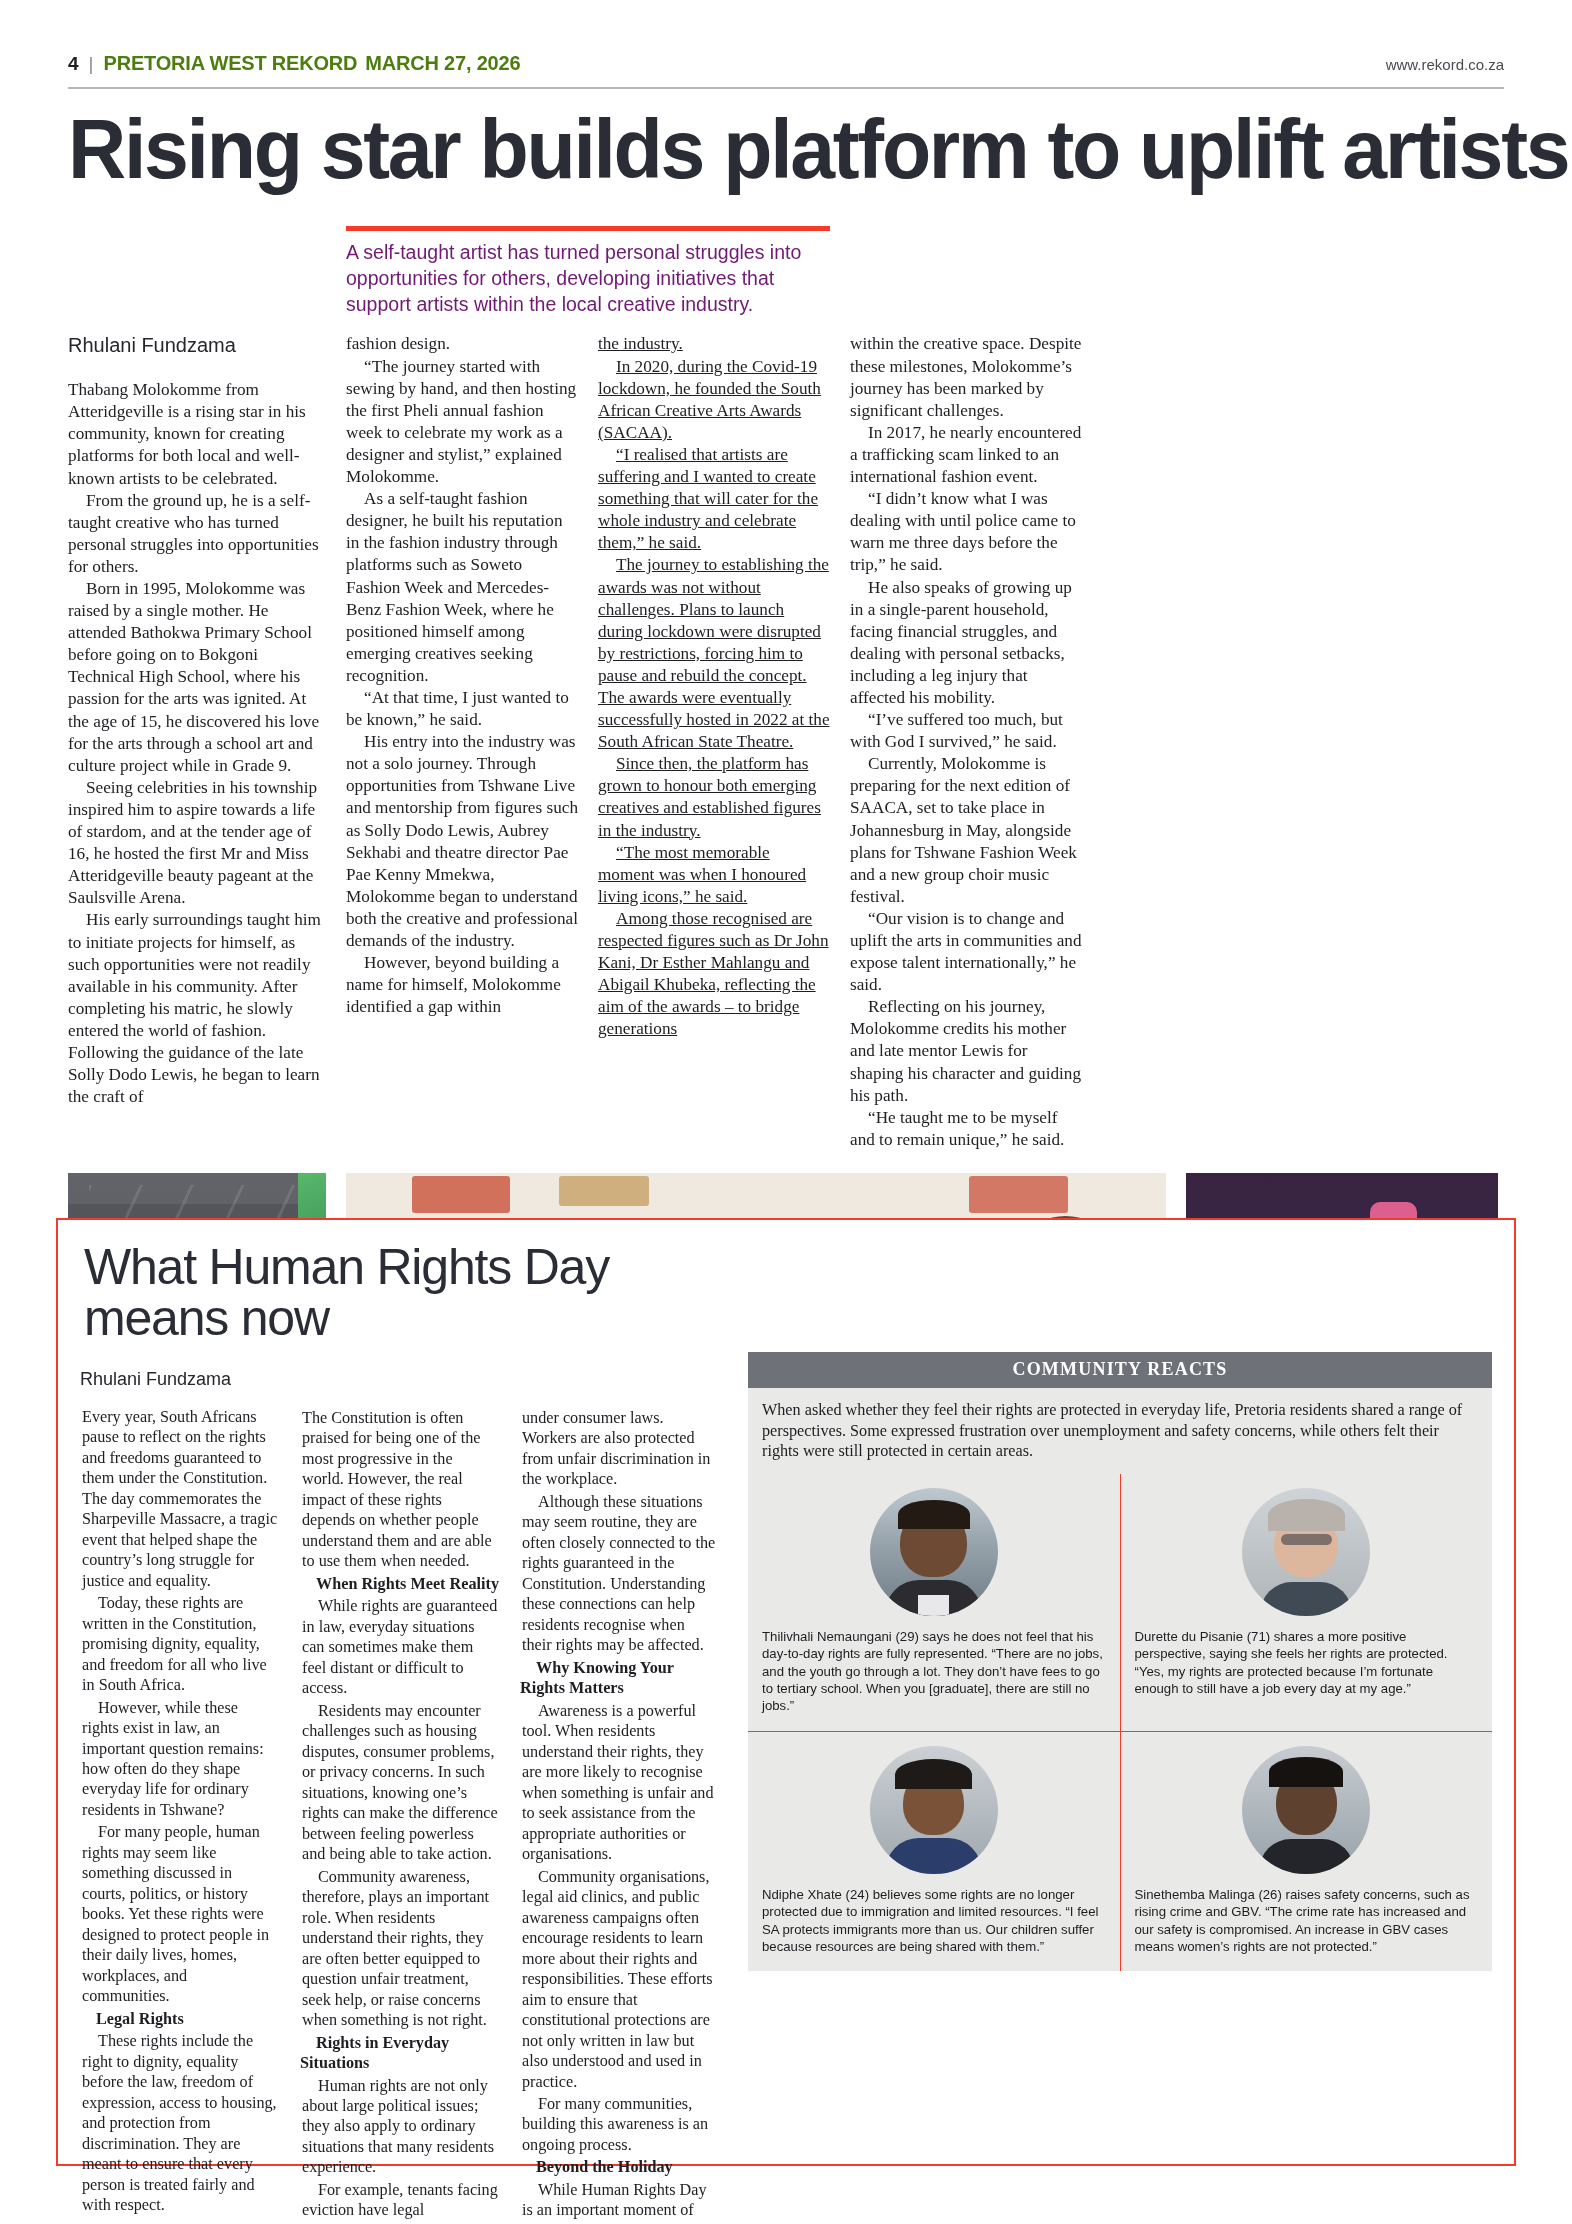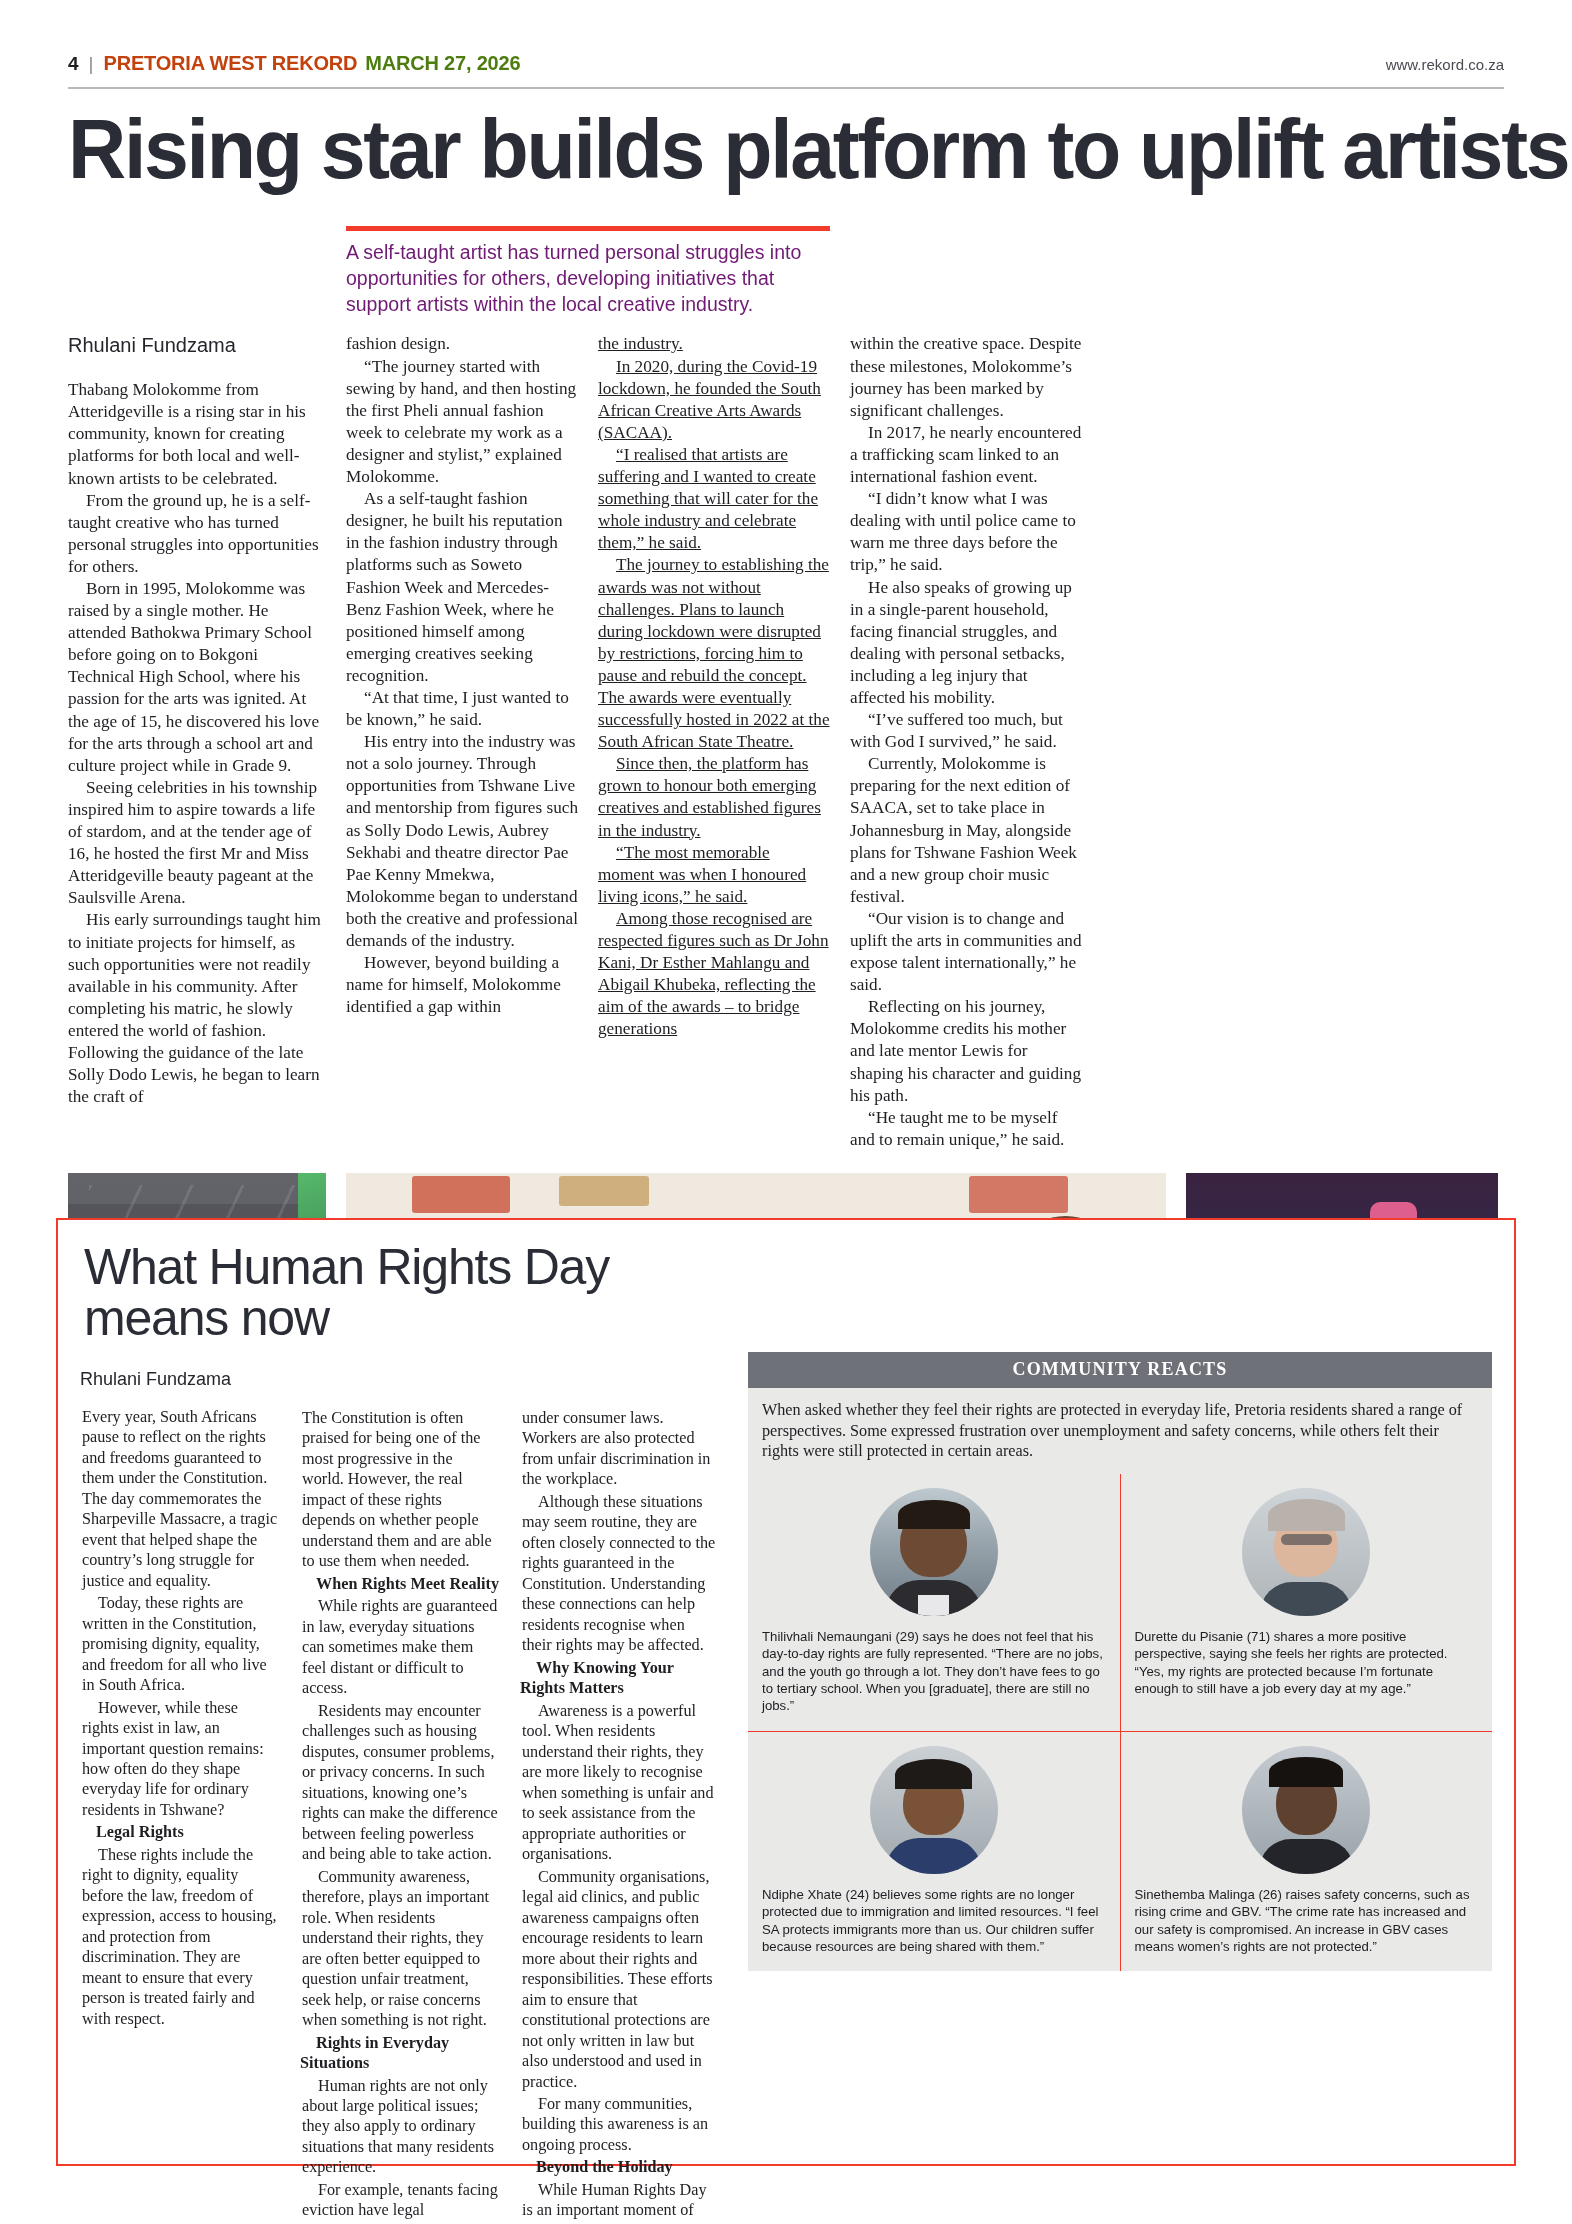--- a/index.html
+++ b/index.html
@@ -11,21 +11,21 @@
     color:#1e1e23;
     position:relative;
     overflow:hidden;
   }
   .page { width:1572px; height:2224px; position:relative; padding:0 68px; }
 
   
   .masthead { display:flex; align-items:baseline; padding-top:52px; font-family:"Liberation Sans", sans-serif; }
   .mh-pageno { font-size:19px; font-weight:700; color:#1e1e23; }
   .mh-pipe { font-size:19px; color:#8a8a90; margin:0 10px; font-weight:400; }
-  .mh-pub { font-size:20px; font-weight:700; color:#c2410c; letter-spacing:-0.2px; }
+  .mh-pub { font-size:20px; font-weight:700; color:#4d7c0f; letter-spacing:-0.2px; }
   .mh-date { font-size:20px; font-weight:700; color:#4d7c0f; margin-left:8px; letter-spacing:-0.2px; }
   .mh-site { margin-left:auto; font-size:15px; color:#4a4a52; font-weight:400; }
   .mh-rule { height:2px; background:#b8b8bd; margin-top:12px; }
 
   
   .headline {
     font-family:"Liberation Sans Narrow","Liberation Sans", sans-serif;
     font-weight:700;
     font-size:84px;
     line-height:0.92;
@@ -278,20 +278,21 @@
         </div>
       </div>
 
       <div class="feat-grid" style="margin-top:8px;">
 
         <div class="fcol f1">
           <div class="feat-byline" style="margin-left:0;">Rhulani Fundzama</div>
           <p class="first">Every year, South Africans pause to reflect on the rights and freedoms guaranteed to them under the Constitution. The day commemorates the Sharpeville Massacre, a tragic event that helped shape the country’s long struggle for justice and equality.</p>
           <p>Today, these rights are written in the Constitution, promising dignity, equality, and freedom for all who live in South Africa.</p>
           <p>However, while these rights exist in law, an important question remains: how often do they shape everyday life for ordinary residents in Tshwane?</p>
+          <p>For many people, human rights may seem like something discussed in courts, politics, or history books. Yet these rights were designed to protect people in their daily lives,  homes, workplaces, and communities.</p>
           <h4>Legal Rights</h4>
           <p>These rights include the right to dignity, equality before the law, freedom of expression, access to housing, and protection from discrimination. They are meant to ensure that every person is treated fairly and with respect.</p>
         </div>
 
         <div class="fcol f2">
           <div style="height:54px;"></div>
           <p class="first">The Constitution is often praised for being one of the most progressive in the world. However, the real impact of these rights depends on whether people understand them and are able to use them when needed.</p>
           <h4>When Rights Meet Reality</h4>
           <p>While rights are guaranteed in law, everyday situations can sometimes make them feel distant or difficult to access.</p>
           <p>Residents may encounter challenges such as housing disputes, consumer problems, or privacy concerns. In such situations, knowing one’s rights can make the difference between feeling powerless and being able to take action.</p>

